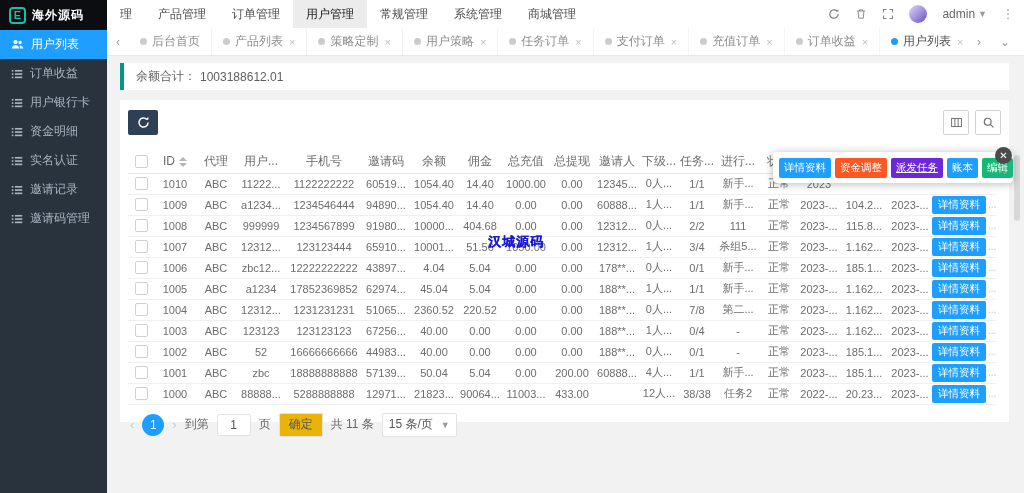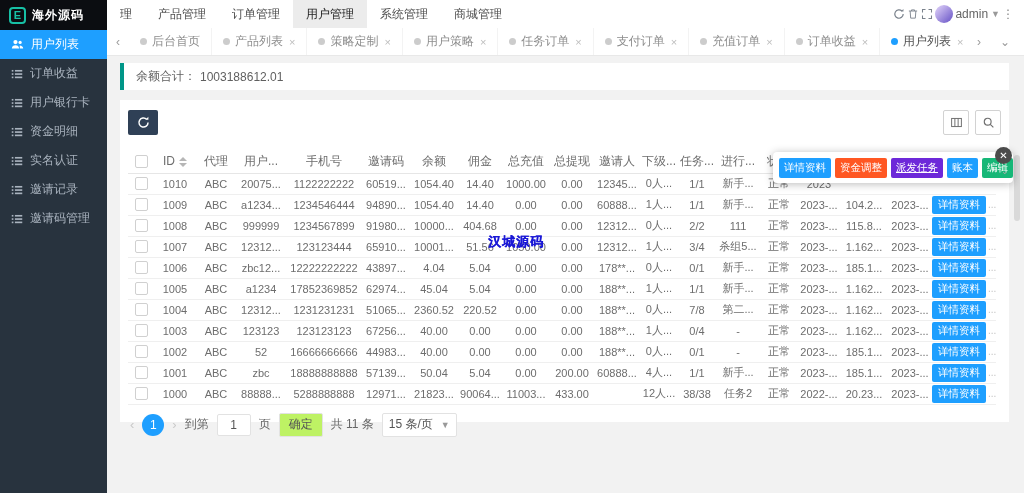--- a/index.html
+++ b/index.html
@@ -12,21 +12,21 @@
   .logo-name { color:#fff; font-size:12px; font-weight:bold; letter-spacing:1px; }
   .side-item { height:29px; display:flex; align-items:center; padding-left:11px; gap:7px; color:#a9b3be; font-size:12px; cursor:pointer; }
   .side-item.active { background:#1e9fff; color:#fff; }
   .side-icon { display:flex; align-items:center; }
 
   
   .main { position:absolute; left:107px; top:0; width:917px; height:493px; }
   .topbar { height:28px; background:#fff; display:flex; align-items:stretch; }
   .nav-item { padding:0 13px; font-size:12px; color:#4c4c4c; display:flex; align-items:center; cursor:pointer; }
   .nav-item.active { background:#ececec; color:#222;text-align:center; }
-  .topbar-right { margin-left:auto; display:flex; align-items:center; gap:2px; padding-right:10px; color:#7a828c; }
+  .topbar-right { margin-left:auto; display:flex; align-items:center; gap:15px; padding-right:10px; color:#7a828c; }
   .tb-icon { display:flex; align-items:center; cursor:pointer; }
   .avatar { width:18px; height:18px; border-radius:50%; background:linear-gradient(135deg,#cbbcf0 20%,#7e6bd0 80%); cursor:pointer; }
   .admin-name { font-size:12px; color:#666; cursor:pointer; display:flex; align-items:center; gap:3px; }
   .caret { font-size:9px; color:#999; }
   .dots { font-size:12px; color:#888; cursor:pointer; }
 
   .tabsbar { height:28px; background:#fff; border-bottom:1px solid #e8e8e8; display:flex; align-items:stretch; }
   .tab-arrow { width:22px; display:flex; align-items:center; justify-content:center; color:#9b9b9b; font-size:12px; cursor:pointer; }
   .tabs-wrap { display:flex; align-items:stretch; flex:1; overflow:hidden; }
   .tab { display:flex; align-items:center; gap:5px; padding:0 11px; border-right:1px solid #f3f3f3; cursor:pointer; white-space:nowrap; }
@@ -54,21 +54,21 @@
   .sort i { width:0; height:0; border-left:4px solid transparent; border-right:4px solid transparent; display:block; }
   .sort .up { border-bottom:4px solid #b6b6b6; }
   .sort .dn { border-top:4px solid #b6b6b6; }
   .act-btn { background:#1e9fff; border:none; border-radius:2px; color:#fff; font-size:10.5px; padding:2px 6px; cursor:pointer; font-family:inherit; }
   .act-more { color:#c4c4c4; font-size:10px; margin-left:2px; }
 
   .pager { display:flex; align-items:center; gap:8px; font-size:12px; color:#666; margin-top:8px; padding-left:2px; }
   .pg-arrow { color:#c9c9c9; font-size:13px; cursor:pointer; }
   .pg-cur { width:22px; height:22px; border-radius:50%; background:#1e9fff; color:#fff; display:flex; align-items:center; justify-content:center; font-size:12px; cursor:pointer; }
   .pg-input { width:34px; height:22px; border:1px solid #e2e2e2; border-radius:2px; text-align:center; font-size:12px; color:#555; font-family:inherit; }
-  .pg-btn { height:24px; padding:0 9px; border:1px solid #e2e2e2; border-radius:2px; background:#bef264; font-size:12px; color:#555; cursor:pointer; font-family:inherit; }
+  .pg-btn { height:24px; padding:0 9px; border:1px solid #e2e2e2; border-radius:2px; background:#eab308; font-size:12px; color:#555; cursor:pointer; font-family:inherit; }
   .pg-select { height:24px; border:1px solid #e2e2e2; border-radius:2px; background:#fff; display:flex; align-items:center; padding:0 6px; gap:8px; font-size:12px; color:#555; cursor:pointer; }
 
   
   .popup { position:absolute; left:773px; top:152px; width:240px; height:31px; background:#fff; border-radius:4px; box-shadow:0 1px 8px rgba(0,0,0,.28); display:flex; align-items:center; gap:4px; padding:0 6px; z-index:5; }
   .popup-btn { border:none; border-radius:2px; color:#fff; font-size:10.5px; padding:3px 5px; cursor:pointer; white-space:nowrap; font-family:inherit; }
   .popup-close { position:absolute; left:995px; top:147px; width:17px; height:17px; border-radius:50%; background:#4b4b4b; color:#fff; font-size:10px; display:flex; align-items:center; justify-content:center; cursor:pointer; z-index:6; }
   .popup-caret { position:absolute; left:1001px; top:166px; color:#aaa; font-size:9px; z-index:6; }
   .watermark { position:absolute; left:488px; top:233px; font-size:13px; font-weight:bold; color:#1a18d6; letter-spacing:1px; text-shadow:0.6px 0 0 #1a18d6; z-index:4; }
   .scroll-thumb { position:absolute; right:4px; top:155px; width:6px; height:66px; background:#d9d9d9; border-radius:3px; z-index:3; }
 </style>
@@ -174,20 +174,21 @@
 </div>
 
 <div class="main">
 
   <div class="topbar">
     <div id="topnav" style="display:flex;align-items:stretch;">
         <div class="nav-item">理</div>
         <div class="nav-item">产品管理</div>
         <div class="nav-item">订单管理</div>
         <div class="nav-item active">用户管理</div>
+        <div class="nav-item">常规管理</div>
         <div class="nav-item">系统管理</div>
         <div class="nav-item">商城管理</div>
       </div>
     <div class="topbar-right">
       <span class="tb-icon">
         <svg width="12" height="12" viewBox="0 0 16 16">
             <path d="M13.6 8a5.6 5.6 0 1 1-1.7-4" fill="none" stroke="currentColor" stroke-width="1.6"></path>
             <path d="M13.9 1.2v3.4h-3.4z" fill="currentColor"></path>
           </svg>
       </span>
@@ -340,21 +341,21 @@
               <th>注册IP</th>
               <th>登录...</th>
               <th>操作</th>
             </tr>
           </thead>
         <tbody id="tbody">
             <tr>
               <td><span class="cb"></span></td>
               <td>1010</td>
               <td>ABC</td>
-              <td>20075...</td>
+              <td>11222...</td>
               <td>1122222222</td>
               <td>60519...</td>
               <td>1054.40</td>
               <td>14.40</td>
               <td>1000.00</td>
               <td>0.00</td>
               <td>12345...</td>
               <td>0人...</td>
               <td>1/1</td>
               <td>新手...</td>

